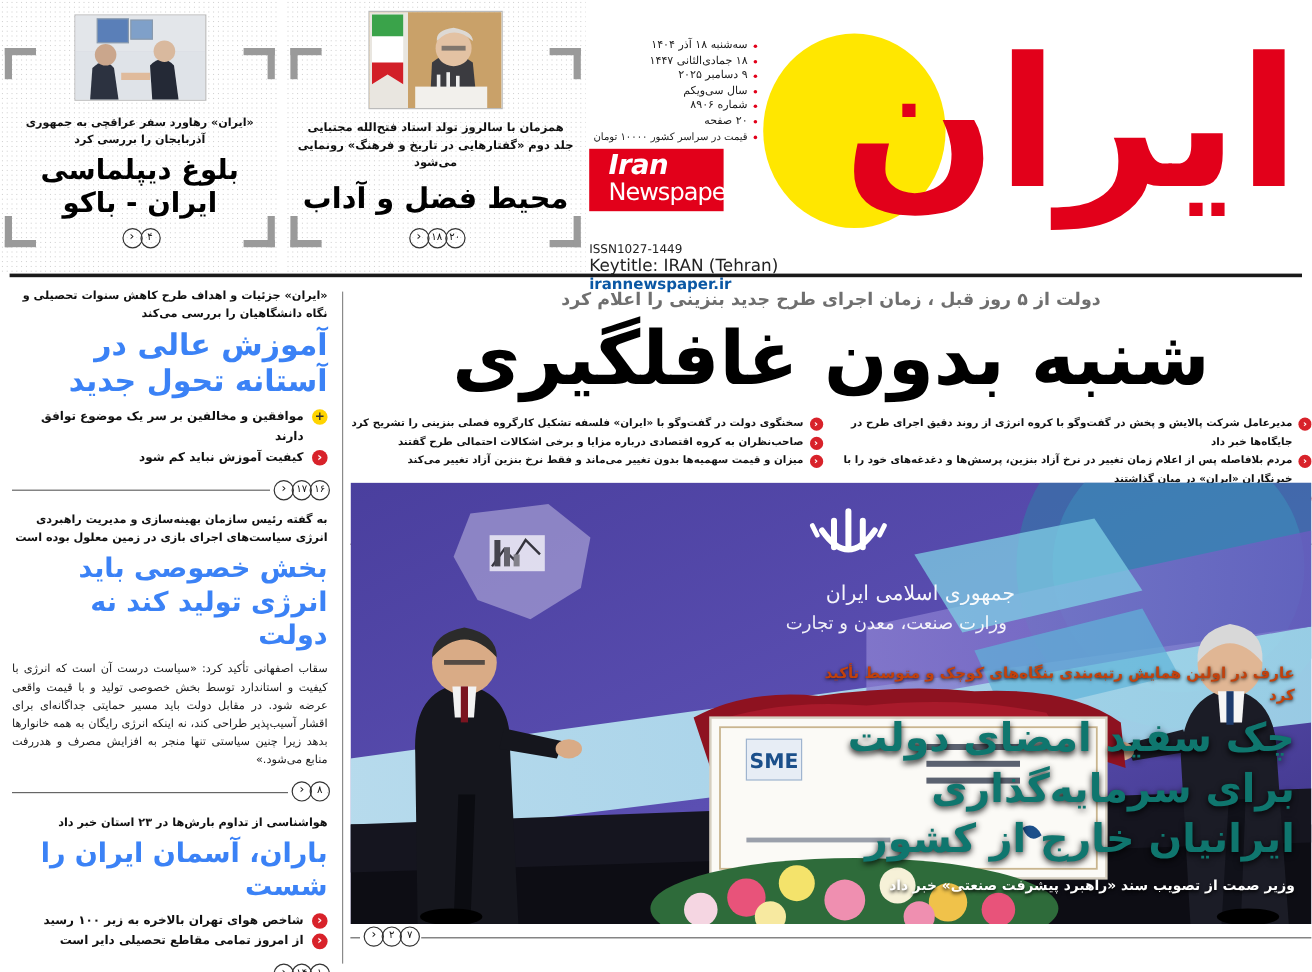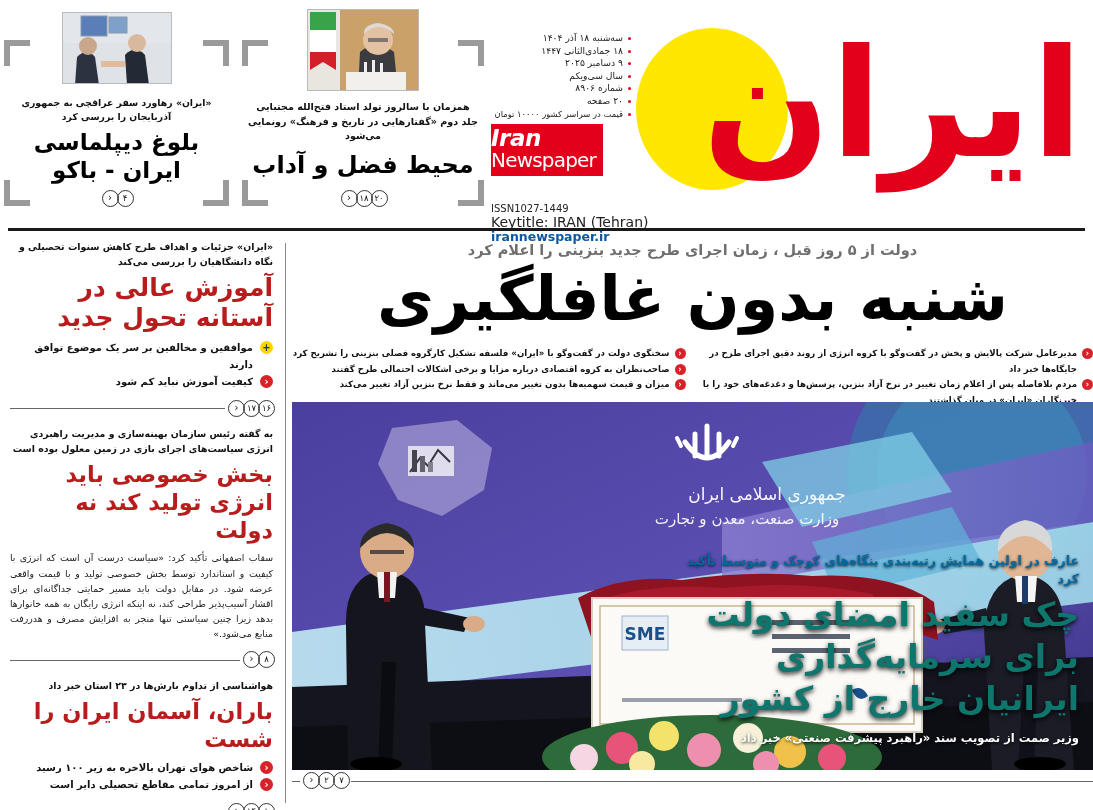--- a/index.html
+++ b/index.html
@@ -37,21 +37,21 @@
   }
   .dateblock .dl::after{
     content:""; position:absolute; right:0; top:5px;
     width:3px; height:3px; background:#e2001a; border-radius:50%;
   }
   .dateblock .dl.wide { font-size:8.4px;text-align:right; }
 
   .irannews-badge {
     position:absolute; left:18px; top:124px;
     width:112px; height:52px; background:#e2001a;
-    color:#fff; padding:3px 7px 0 0; direction:ltr; text-align:left;
+    color:#fff; padding:3px 7px 0 16px; direction:ltr; text-align:left;
   }
   .irannews-badge .b1 { font-size:23px; font-weight:bold; line-height:22px; font-style:italic; letter-spacing:-0.5px;}
   .irannews-badge .b2 { font-size:20px; line-height:22px; letter-spacing:-0.8px; }
 
   .issn { position:absolute; left:18px; top:180px; direction:ltr; text-align:left;margin-top:23px; }
   .issn .i1 { font-size:10px; line-height:12.5px; color:#222; }
   .issn .i2 { font-size:14px; line-height:12.5px; color:#222; }
   .issn .i3 { font-size:12.5px; line-height:15px; color:#0a57a4; font-weight:bold; margin-top:1px; }
 
   
@@ -105,21 +105,21 @@
   .hr-thick { position:absolute; left:8px; right:8px; height:3px; background:#1a1a1a; }
 
   
   .sidebar {
     position:absolute; right:auto; left:0px; top:240px;
     width:285px; height:570px; direction:rtl; text-align:right;
     padding:0 12px 0 10px;
   }
   .sb-item { position:relative; }
   .sb-kicker { font-size:9.4px; line-height:14.6px; font-weight:bold; color:#111; }
-  .sb-head { font-size:25px; line-height:30px; font-weight:bold; color:#b91c1c; margin-top:4px; }
+  .sb-head { font-size:25px; line-height:30px; font-weight:bold; color:#3b82f6; margin-top:4px; }
   .sb-head.sm { font-size:22.5px; line-height:28px; }
   .sb-body { font-size:9.4px; line-height:15.2px; text-align:justify; color:#1a1a1a; margin-top:6px; }
 
   .bullets { margin-top:6px; }
   .blt { position:relative; padding-right:20px; font-size:10px; line-height:17px; font-weight:bold; color:#111; }
   .blt .dot {
     position:absolute; right:0; top:2px; width:13px; height:13px; border-radius:50%;
     color:#fff; font-size:10px; line-height:13px; text-align:center; font-weight:bold;
   }
   .dot.red { background:#d8222a; }
@@ -149,21 +149,21 @@
   }
   .main-refline { position:relative; height:22px; margin-top:3px; }
   .main-refline .ln { position:absolute; left:0; right:0; top:11px; height:1px; background:#666; }
   .main-refline .grp { position:absolute; left:8px; top:2px; display:flex; background:#fff; padding:0 3px; }
 
   
   .hero { position:absolute; left:292px; top:402px; width:801px; height:472px; overflow:hidden; }
   .hero-img { position:absolute; inset:0; }
 
   .hero-overlay { position:absolute; right:0; top:150px; width:420px; padding:0 14px 0 10px; direction:rtl; text-align:right; }
-  .hero-kicker { font-size:12.5px; line-height:18px; font-weight:bold; color:#0369a1; text-shadow:0 1px 3px rgba(0,0,0,.85); }
+  .hero-kicker { font-size:12.5px; line-height:18px; font-weight:bold; color:#c2410c; text-shadow:0 1px 3px rgba(0,0,0,.85); }
   .hero-head {
     font-size:33px; line-height:42px; font-weight:bold; color:#0f766e; margin-top:6px;
     text-shadow:0 2px 5px rgba(0,0,0,.9);
   }
   .hero-sub { font-size:11.5px; line-height:17px; font-weight:bold; color:#fff; margin-top:10px; text-shadow:0 1px 3px rgba(0,0,0,.85); }
   .photo-credit {
     position:absolute; right:2px; bottom:6px; writing-mode:vertical-rl;
     font-size:7.5px; color:#e8e8e8; letter-spacing:.3px; direction:ltr;
   }
   .hero-refline { position:absolute; left:292px; top:772px; width:801px; height:20px; }

